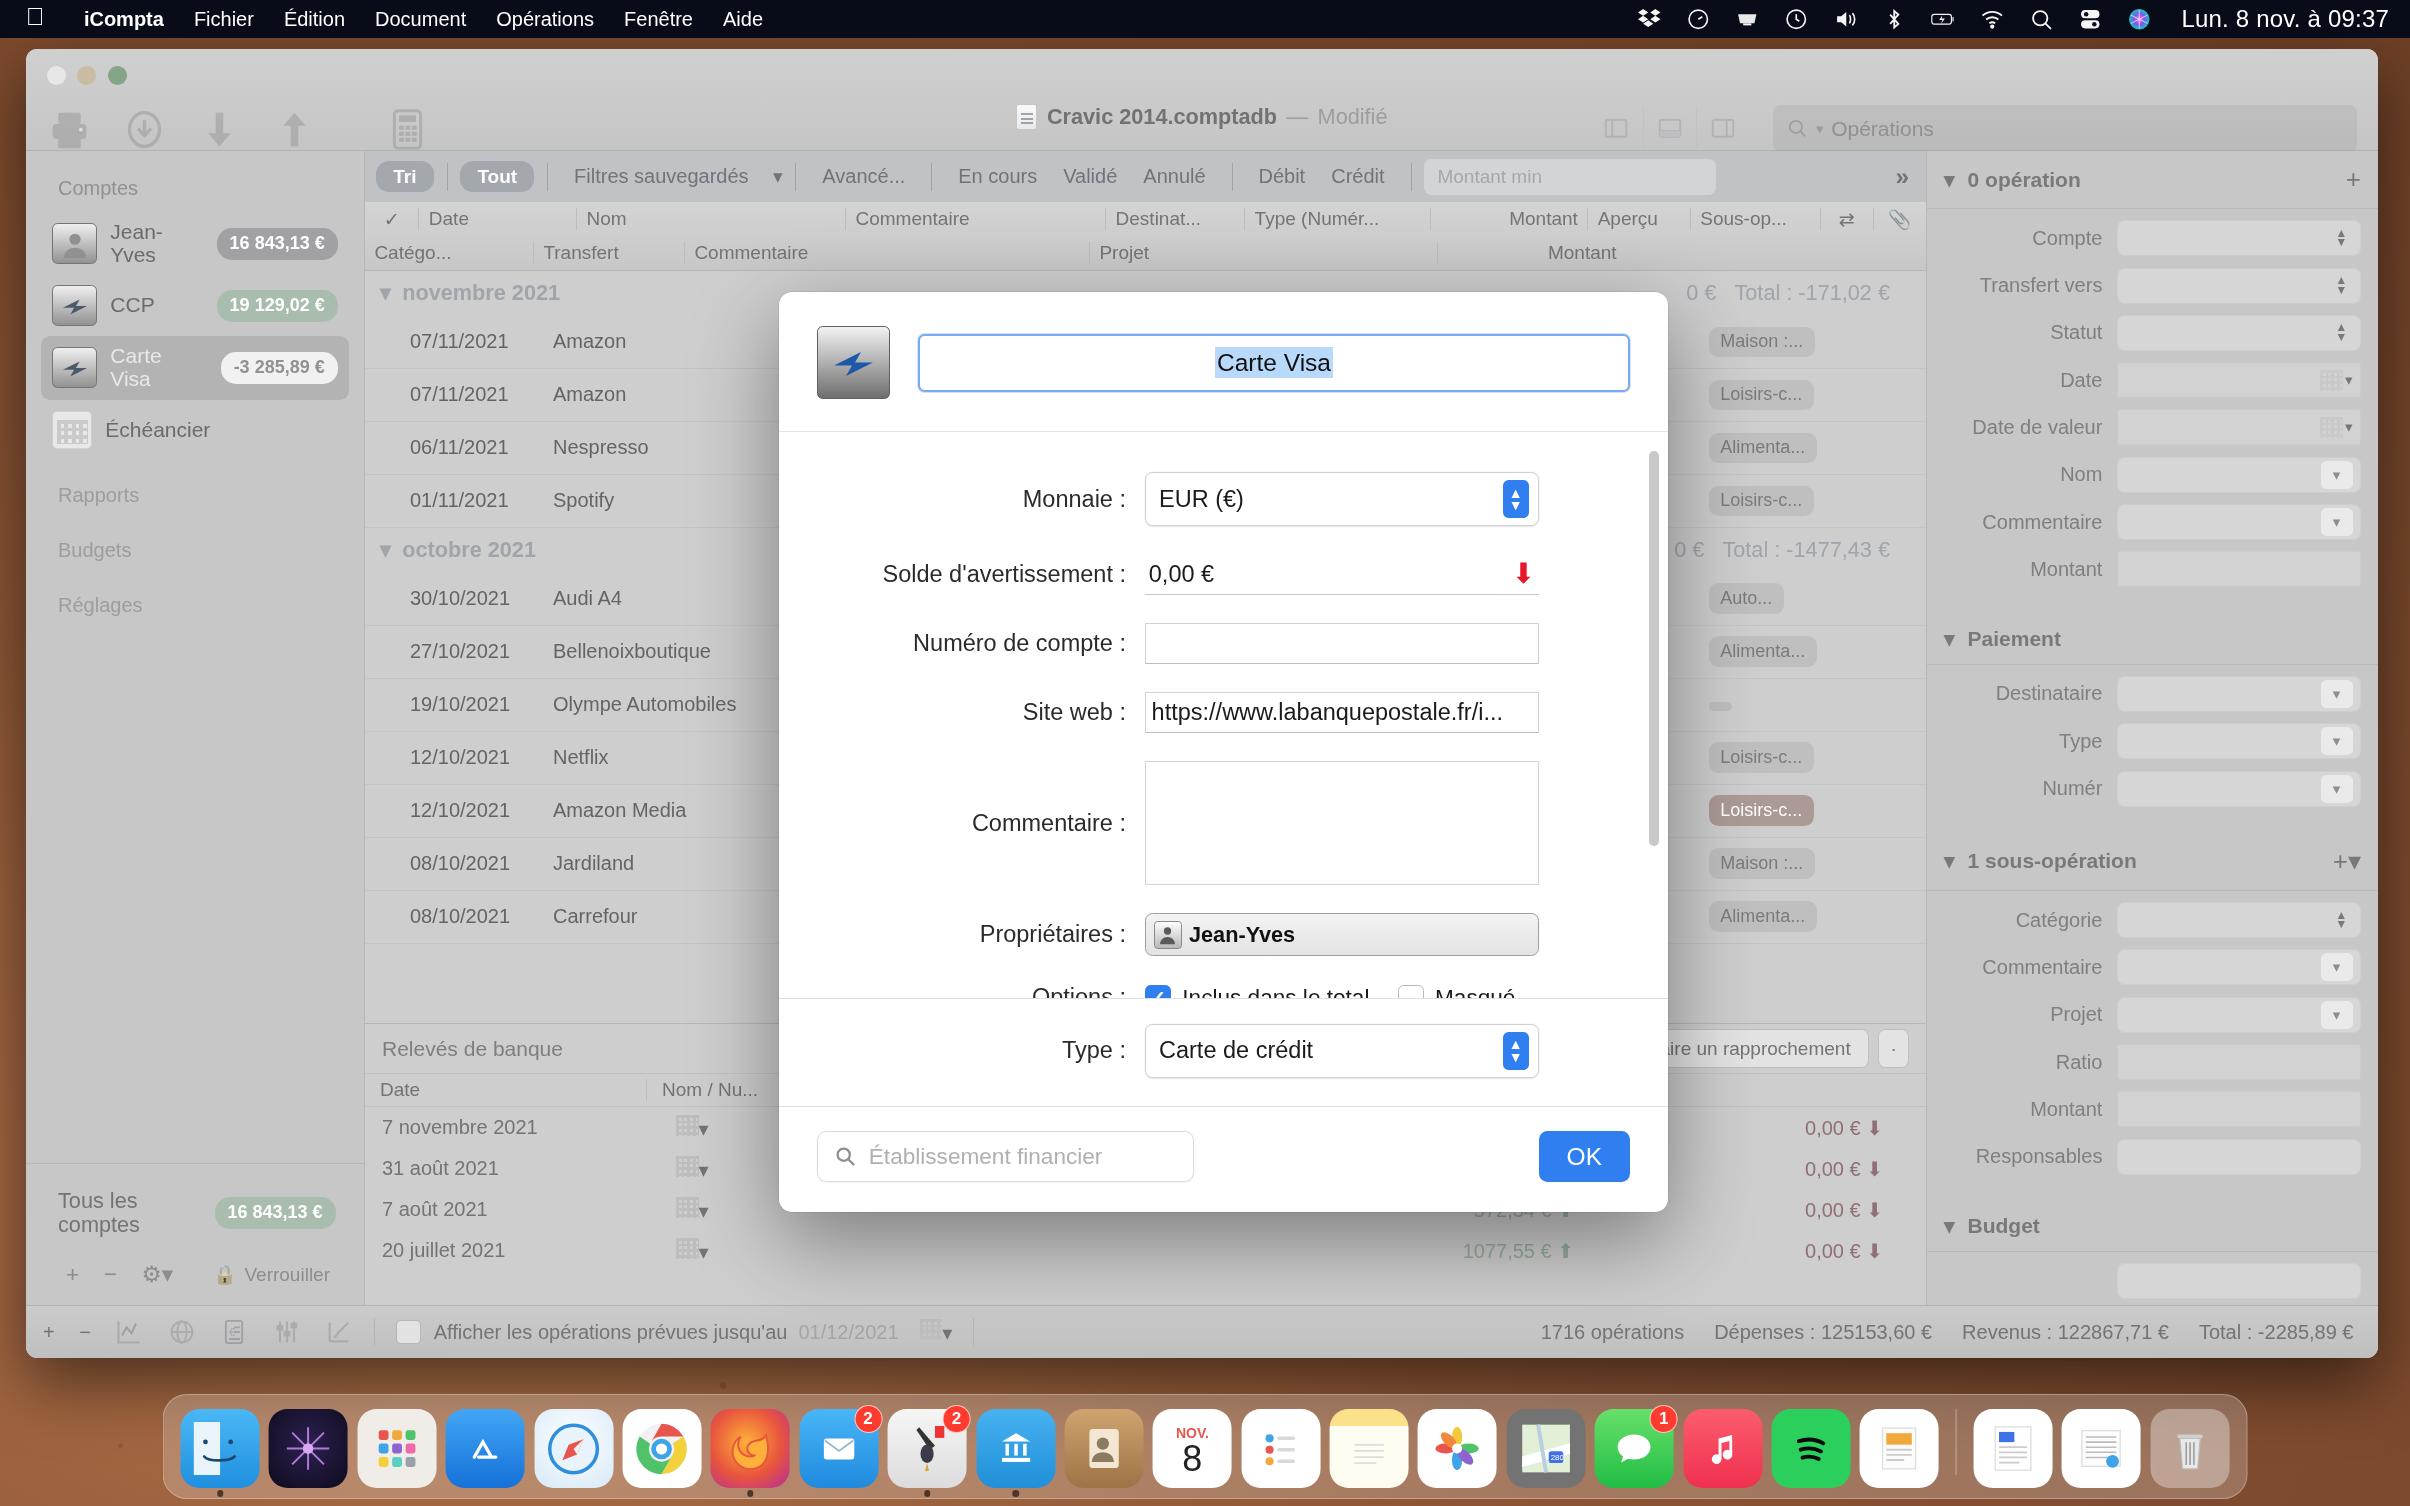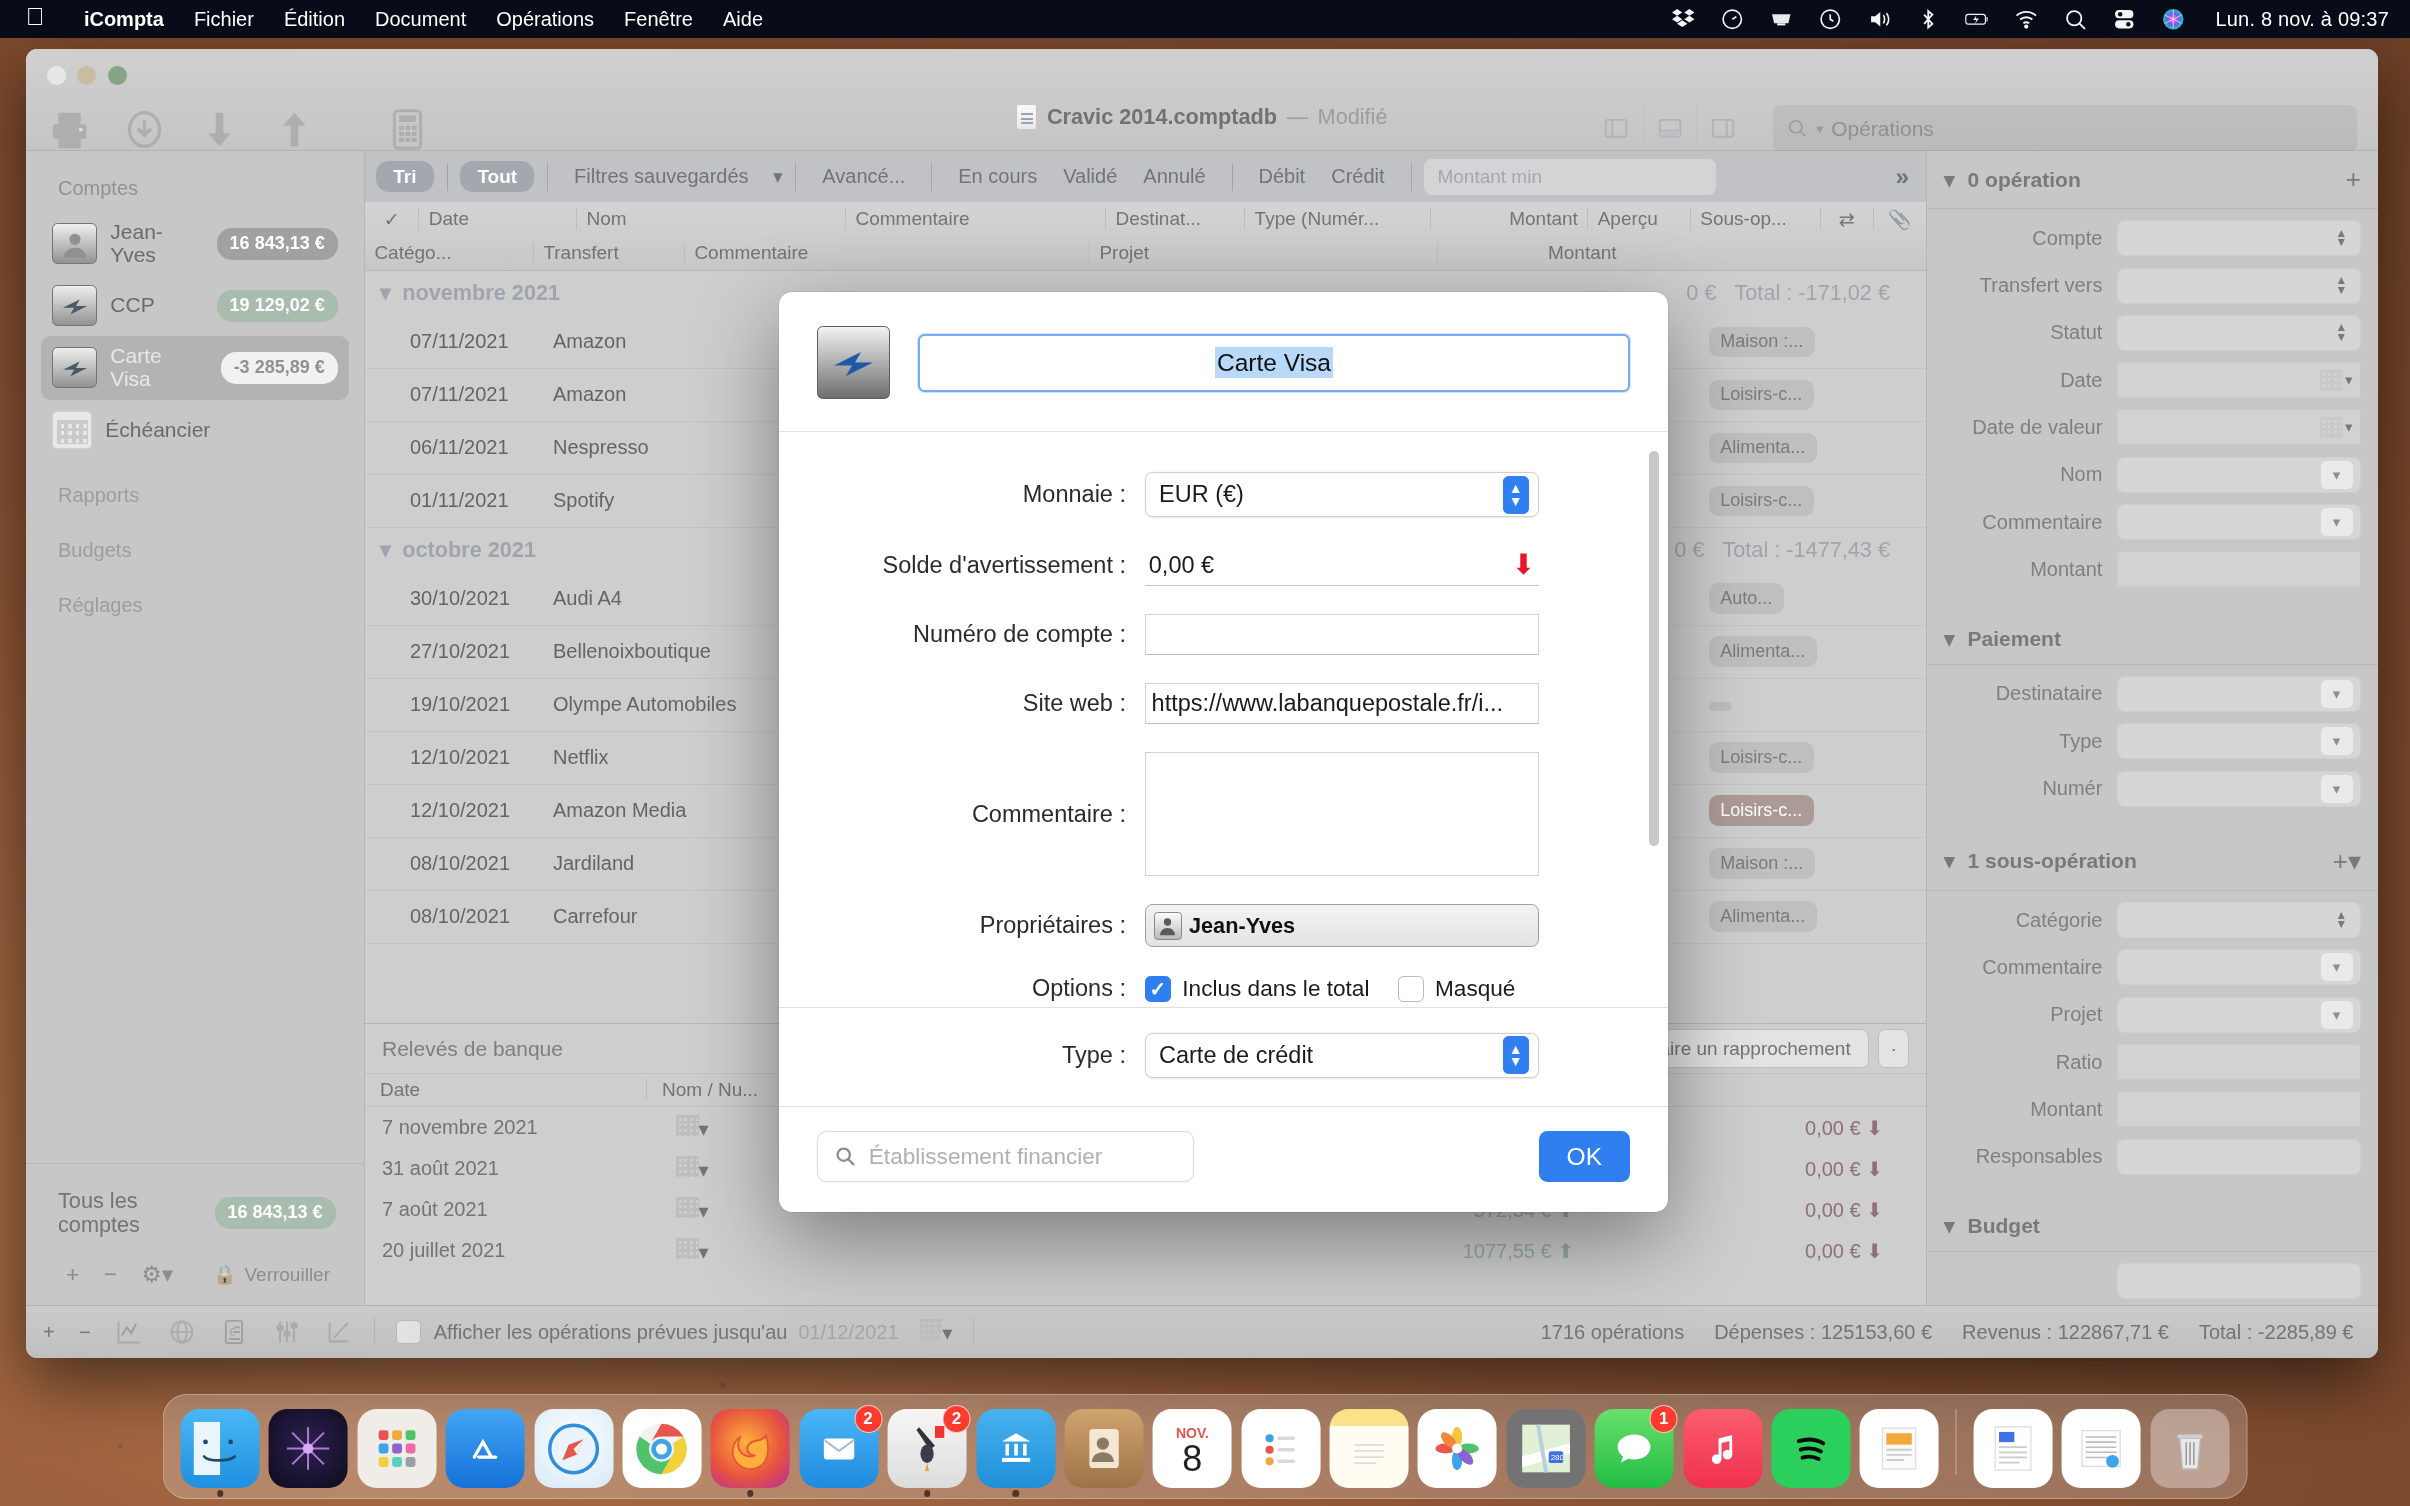--- a/index.html
+++ b/index.html
@@ -39,21 +39,21 @@
     z-index: 200;
     padding: 0 21px 0 0;
   }
   #menubar .apple { font-size: 24.5px; padding: 0 24.5px 0 26px; line-height: 1; position:relative; top:-1.9px;}
   #menubar .mi { padding: 0 15px; white-space: nowrap; }
   #menubar .mi.app { font-weight: bold; }
   #menubar .spacer { flex: 1; }
   #menubar .status { display: flex; align-items: center; gap: 24.5px; }
   .sicon { width: 24.5px; height: 24.5px; display:inline-flex; align-items:center; justify-content:center; opacity:.96;}
   .sicon svg { width: 100%; height: 100%; }
-  #menubar .clock { font-size: 20px; letter-spacing:0.2px; margin-left: 5.6px;}
+  #menubar .clock { font-size: 24px; letter-spacing:0.2px; margin-left: 5.6px;}
 
   
   #window {
     position: absolute;
     left: 26px; top: 49px; width: 2352px; height: 1309px;
     background: #c9c9c9;
     border-radius: 11.3px;
     box-shadow: 0 24.5px 66px rgba(0,0,0,.55);
     overflow: hidden;
     display: flex; flex-direction: column;
@@ -263,21 +263,21 @@
   }
   .nameinput .seltext { background:#b9d9fa; color:#111; font-size: 24.5px; padding: 1.9px 1.9px; }
 
   .m-scroll { flex:1 1 auto; overflow:hidden; position:relative; padding: 40px 38px 9.4px 38px;}
   .m-scrollbar { position:absolute; right: 9.4px; top: 19px; width: 9.4px; height: 395px; border-radius:4.7px; background:#c9c9c9;}
   .mrow { display:flex; align-items:center; margin-bottom: 28px; }
   .mrow .mlab { width: 328px; text-align:right; padding-right: 19px; font-size: 23.5px; color:#2b2b2b; }
   .mrow .mfield { width: 394px; position:relative; }
 
   .popup {
-    height: 45px; border-radius: 7.5px; background:#fff; border:0.9px solid #cfcfcf;
+    height: 54px; border-radius: 7.5px; background:#fff; border:0.9px solid #cfcfcf;
     box-shadow: 0 0.9px 1.9px rgba(0,0,0,.10);
     display:flex; align-items:center; padding: 0 9.4px 0 13px; font-size: 23.5px; color:#1b1b1b;
   }
   .popup .stepbtn {
     margin-left:auto; width: 26px; height: 38px; border-radius: 5.6px; background:#2f7ff0;
     color:#fff; display:flex; flex-direction:column; align-items:center; justify-content:center;
     font-size: 14px; line-height: 12.2px;
   }
   .underfield {
     height: 41px; border-bottom: 0.9px solid #c6c6c6; display:flex; align-items:center;

